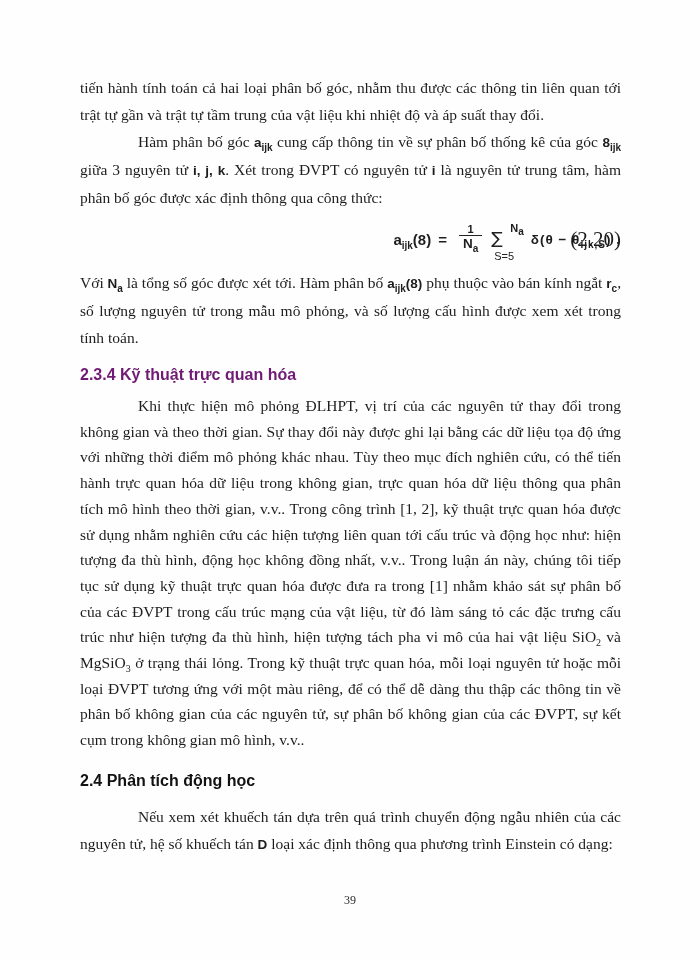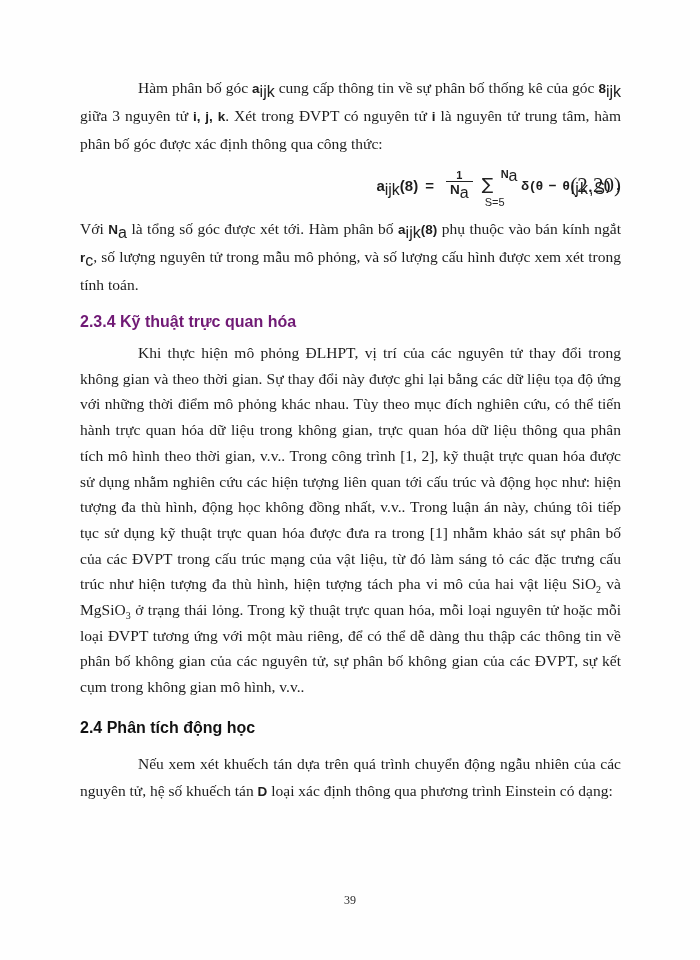--- a/index.html
+++ b/index.html
@@ -24,21 +24,21 @@
   p.body.tight{line-height:25.7px;margin-top:8px;}
   p.indent{text-indent:58px;}
   .gap-sm{margin-top:8px;}
   .gap-xs{margin-top:4px;}
   .sym{
     font-family:"Liberation Sans", sans-serif;
     font-weight:700;
     font-size:13.5px;
   }
   sub{font-size:10px;line-height:0;}
-  sub.sym{font-size:16px;font-weight:400;}
+  sub.sym{font-size:10px;font-weight:700;}
   h3.sec{
     margin:14px 0 8px 0;
     font-family:"Liberation Sans", sans-serif;
     font-weight:700;
     font-size:16px;
     line-height:20px;
     color:#701a75;
   }
   h2.sec{
     margin:16px 0 10px 0;
@@ -97,20 +97,21 @@
     font-family:"Liberation Serif", serif;
     font-size:12px;color:#2a2a2a;
   }
 </style>
 </head>
 <body>
 
 <div class="page">
   <div class="content">
 
+    <p class="body"><span>tiến hành tính toán cả hai loại phân bố góc, nhằm thu được các thông tin liên quan tới trật tự gần và trật tự tầm trung của vật liệu khi nhiệt độ và áp suất thay đổi.</span></p>
 
     <p class="body indent gap-sm"><span>Hàm phân bố góc </span><span class="sym">a</span><sub class="sym">ijk</sub><span> cung cấp thông tin về sự phân bố thống kê của góc </span><span class="sym">8</span><sub class="sym">ijk</sub><span> giữa 3 nguyên tử </span><span class="sym">i, j, k</span><span>. Xét trong ĐVPT có nguyên tử </span><span class="sym">i</span><span> là nguyên tử trung tâm, hàm phân bố góc được xác định thông qua công thức:</span></p>
 
     <div class="formula-block">
       <span class="formula">
         <span class="f-lhs sym"><span>a</span><sub class="sym">ijk</sub><span>(8)</span></span>
         <span class="f-eq sym">=</span>
         <span class="frac">
           <span class="num sym">1</span>
           <span class="den sym"><span>N</span><sub class="sym">a</sub></span>

